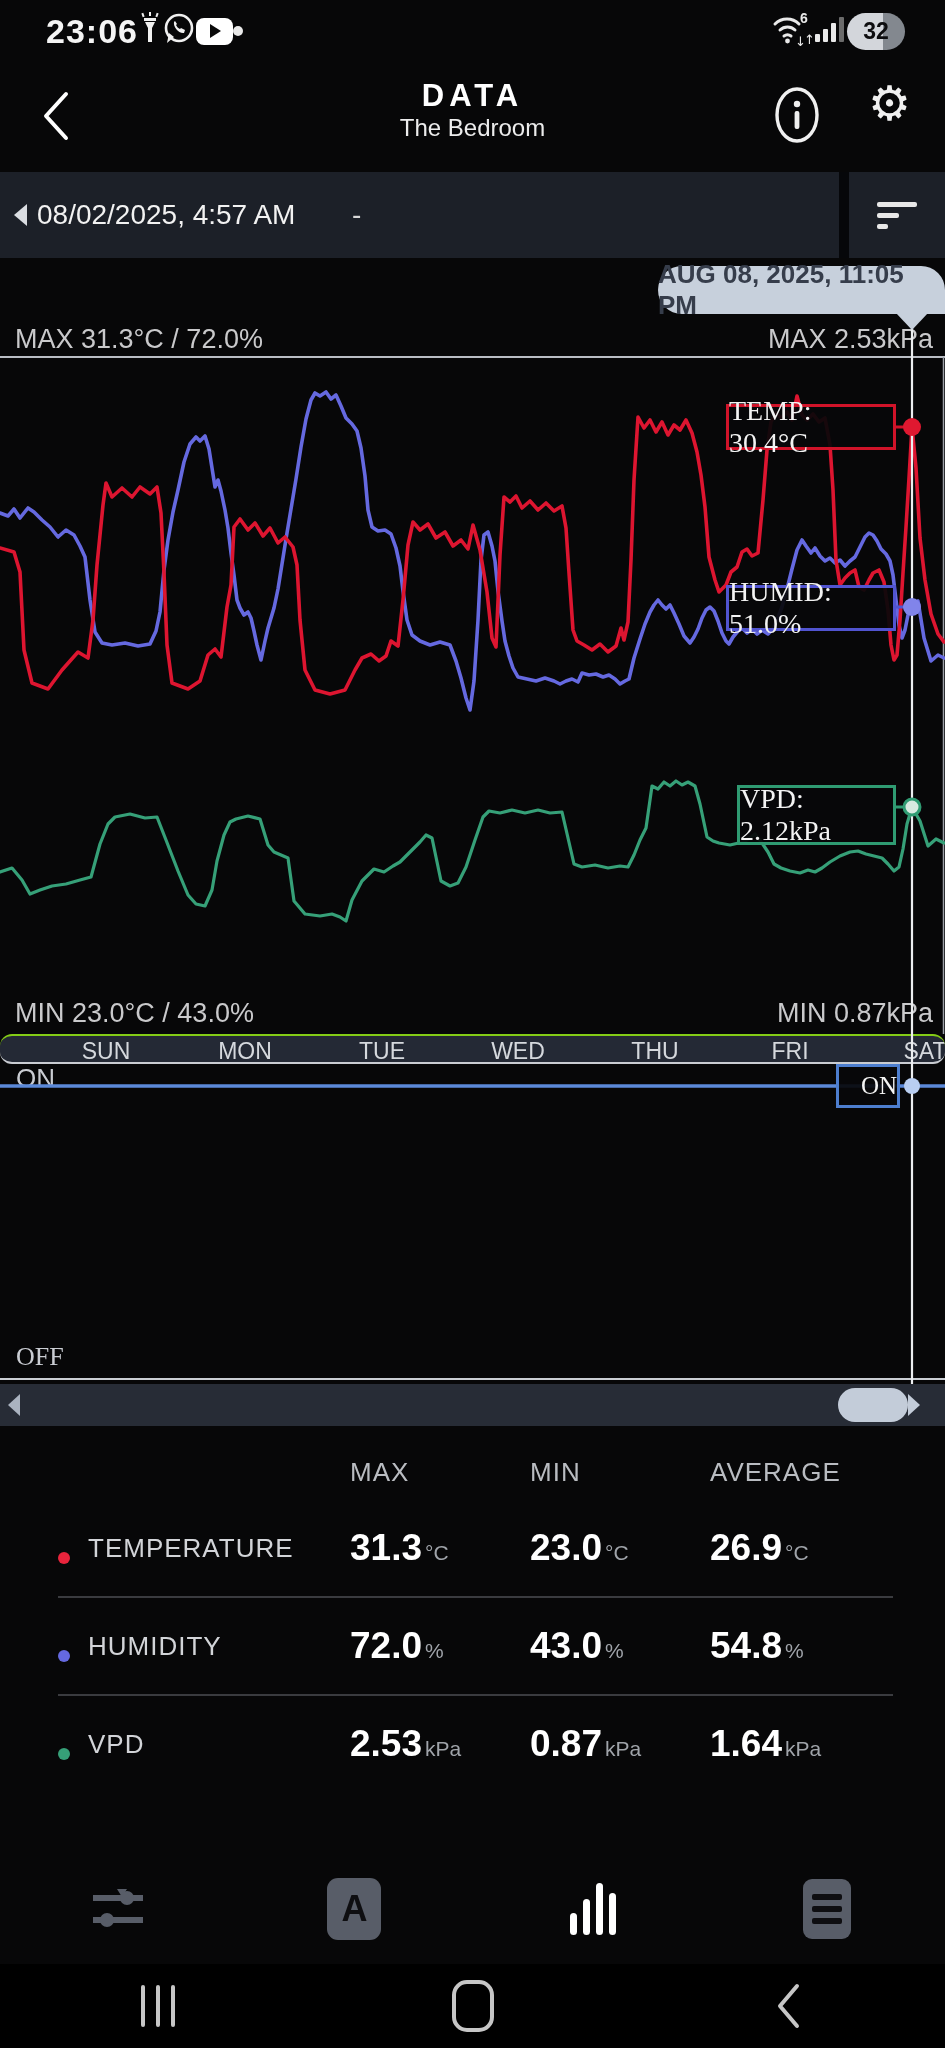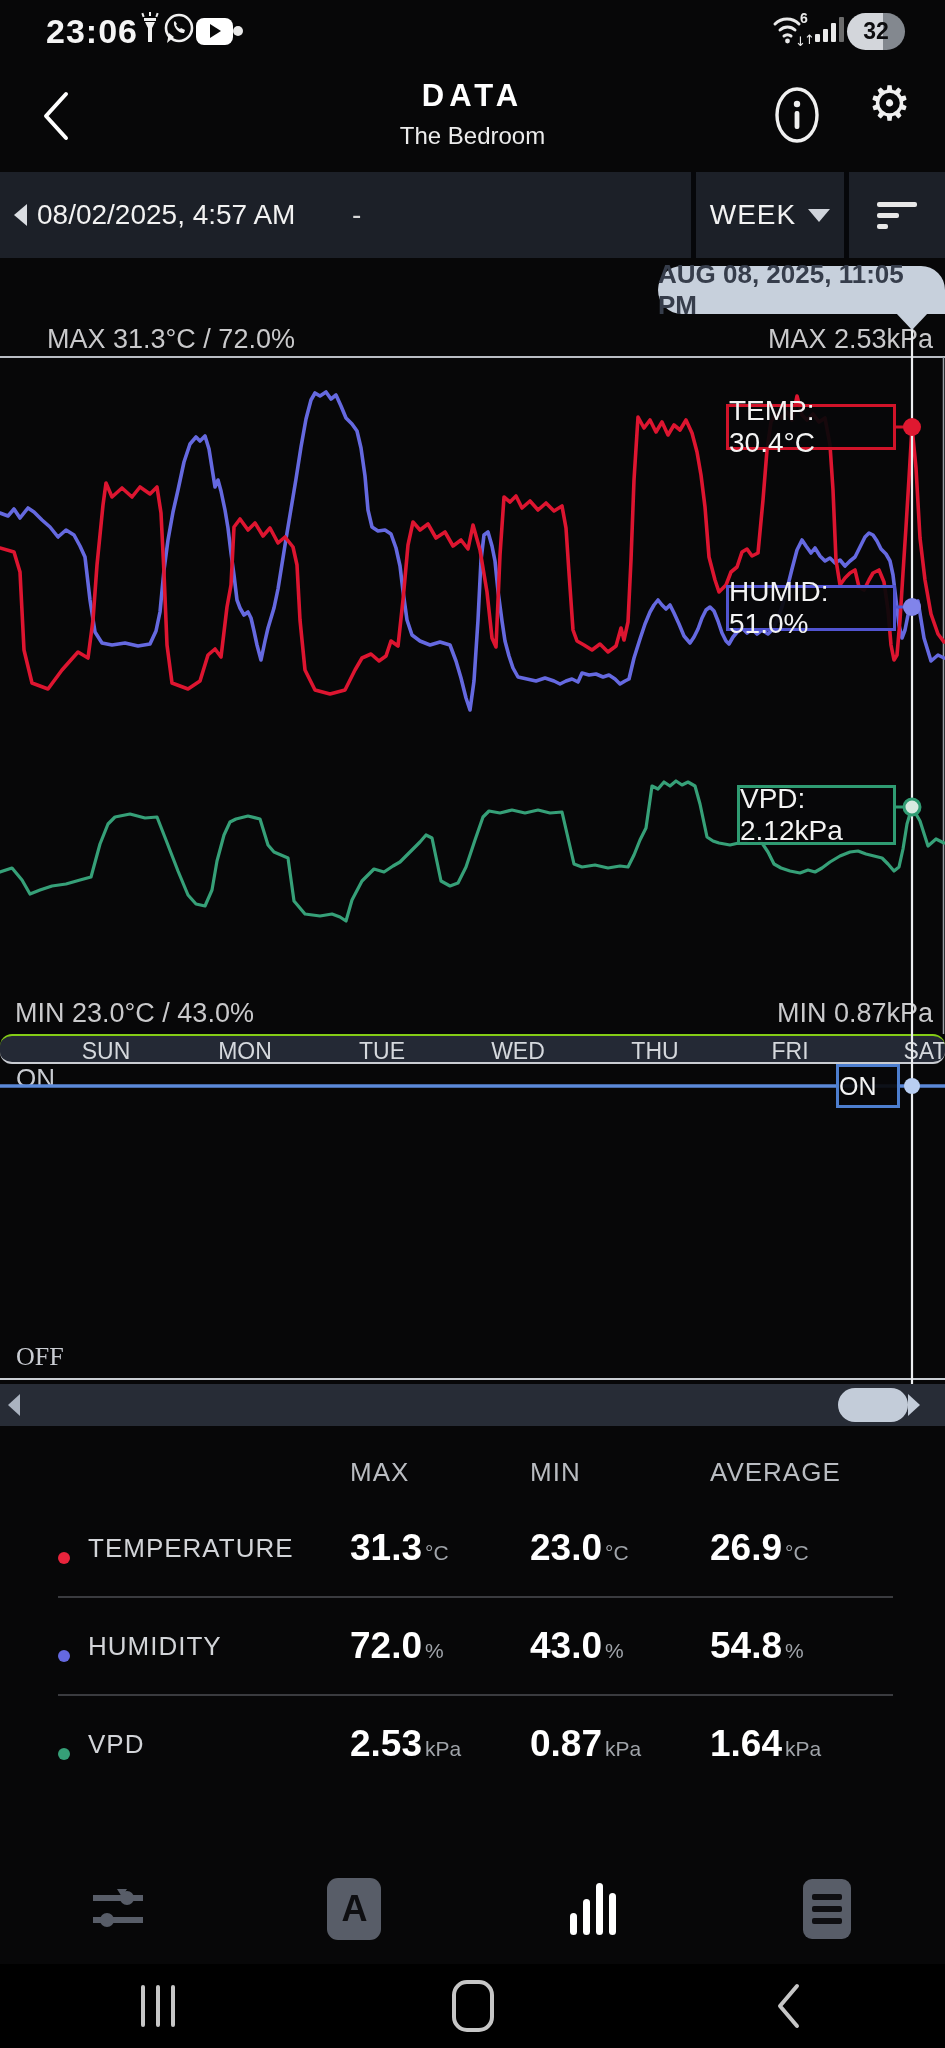--- a/index.html
+++ b/index.html
@@ -18,21 +18,21 @@
   .sb-dot { width:10px; height:10px; border-radius:50%; background:#e9e9e9; }
   .battery-pill { width:58px; height:37px; border-radius:19px; overflow:hidden;
     background:linear-gradient(90deg,#d3d6db 0 62%, #83888f 62% 100%);
     display:flex; align-items:center; justify-content:center; }
   .battery-pill span { font-size:23px; font-weight:bold; color:#0d0d0f; }
   
   .header { position:absolute; top:62px; left:0; width:945px; height:106px; }
   .back-btn { position:absolute; left:38px; top:26px; }
   .header-center { position:absolute; left:0; right:0; top:16px; text-align:center; }
   .header-title { font-size:31px; font-weight:bold; letter-spacing:5px; color:#fff; }
-  .header-sub { font-size:24px; color:#ececec; margin-top:8px; }
+  .header-sub { font-size:24px; color:#ececec; }
   .info-btn { position:absolute; left:774px; top:24px; }
   .gear-btn { position:absolute; left:868px; top:18px; font-size:48px; color:#f0f0f0; line-height:1; }
   
   .date-bar { position:absolute; top:172px; left:0; width:945px; height:86px;
     background:#1c2028; display:flex; align-items:stretch; }
   .db-left { flex:1; display:flex; align-items:center; padding:0 14px; position:relative; }
   .tri-left { width:0; height:0; border-top:11px solid transparent; border-bottom:11px solid transparent; border-right:13px solid #dadde2; margin-right:10px; }
   .db-date { font-size:28px; color:#f2f2f2; }
   .db-sep { position:absolute; left:352px; font-size:28px; color:#d8d8d8; }
   .db-date2 { margin-left:auto; }
@@ -45,26 +45,26 @@
   .fb1{width:40px;} .fb2{width:22px;} .fb3{width:11px;}
   
   .chart-svg { position:absolute; top:0; left:0; z-index:5; pointer-events:none; }
   .tooltip { position:absolute; left:658px; top:266px; width:287px; height:48px; z-index:7;
     background:#c7d0dc; border-radius:24px 24px 0 24px; display:flex; align-items:center; justify-content:center; }
   .tooltip span { font-size:26px; color:#363d4b; font-weight:bold; }
   .tooltip:after { content:""; position:absolute; top:47px; left:238px;
     border-left:16px solid transparent; border-right:16px solid transparent; border-top:17px solid #c7d0dc; }
   .maxmin-row { position:absolute; left:15px; right:12px; display:flex; justify-content:space-between; z-index:4; }
   .maxmin-row span { font-size:27px; color:#c9c9cb; }
-  .row-max { top:324px;margin-left:32px; } .row-min { top:998px; }
+  .row-max { top:324px; } .row-min { top:998px; }
   .day-strip { position:absolute; top:1034px; left:0; width:945px; height:30px; z-index:2;
     background:#242935; border-top:2px solid #84cc16; border-bottom:2px solid #c9ccd2; overflow:hidden;border-radius:12px; }
   .day-strip span { position:absolute; top:2px; transform:translateX(-50%); font-size:23px; color:#d5d8dd; }
   .marker-box { position:absolute; z-index:6; background:rgba(8,8,10,0.93);
-    display:flex; align-items:center; justify-content:flex-start; }
+    display:flex; align-items:center; justify-content:flex-end;font-family:Liberation Serif, serif; }
   .marker-box span { font-size:28px; color:#f3f3f3; }
   .box-temp  { left:726px; top:404px; width:170px; height:46px; border:3px solid #d01329; }
   .box-humid { left:726px; top:585px; width:170px; height:46px; border:3px solid #5154d0; }
   .box-vpd   { left:737px; top:785px; width:159px; height:60px; border:3px solid #2f9b72; }
   .box-on    { left:836px; top:1064px; width:64px; height:44px; border:3px solid #4d7ecf; z-index:6; }
   .box-on span { font-size:25px; }
   .state-label { position:absolute; left:16px; font-size:26px; color:#c9ccd2; z-index:4; }
   .lbl-on { top:1063px; } .lbl-off { top:1342px;font-family:Liberation Serif, serif; }
   .chart-bottom-line { position:absolute; top:1378px; left:0; width:945px; height:2px; background:#caced4; z-index:3; }
   
@@ -179,24 +179,20 @@
     <span class="gear-btn">⚙</span>
   </div>
 
   <div class="date-bar">
     <div class="db-left">
       <span class="tri-left"></span>
       <span class="db-date">08/02/2025, 4:57 AM</span>
       <span class="db-sep">-</span>
     </div>
     <div class="db-div"></div>
-    <div class="db-week">
-      <span>WEEK</span>
-      <span class="tri-down"></span>
-    </div>
     <div class="db-div"></div>
     <div class="db-filter">
       <i class="fb1"></i>
         <i class="fb2"></i>
         <i class="fb3"></i>
     </div>
   </div>
 
   <div class="tooltip">
     <span>AUG 08, 2025, 11:05 PM</span>

